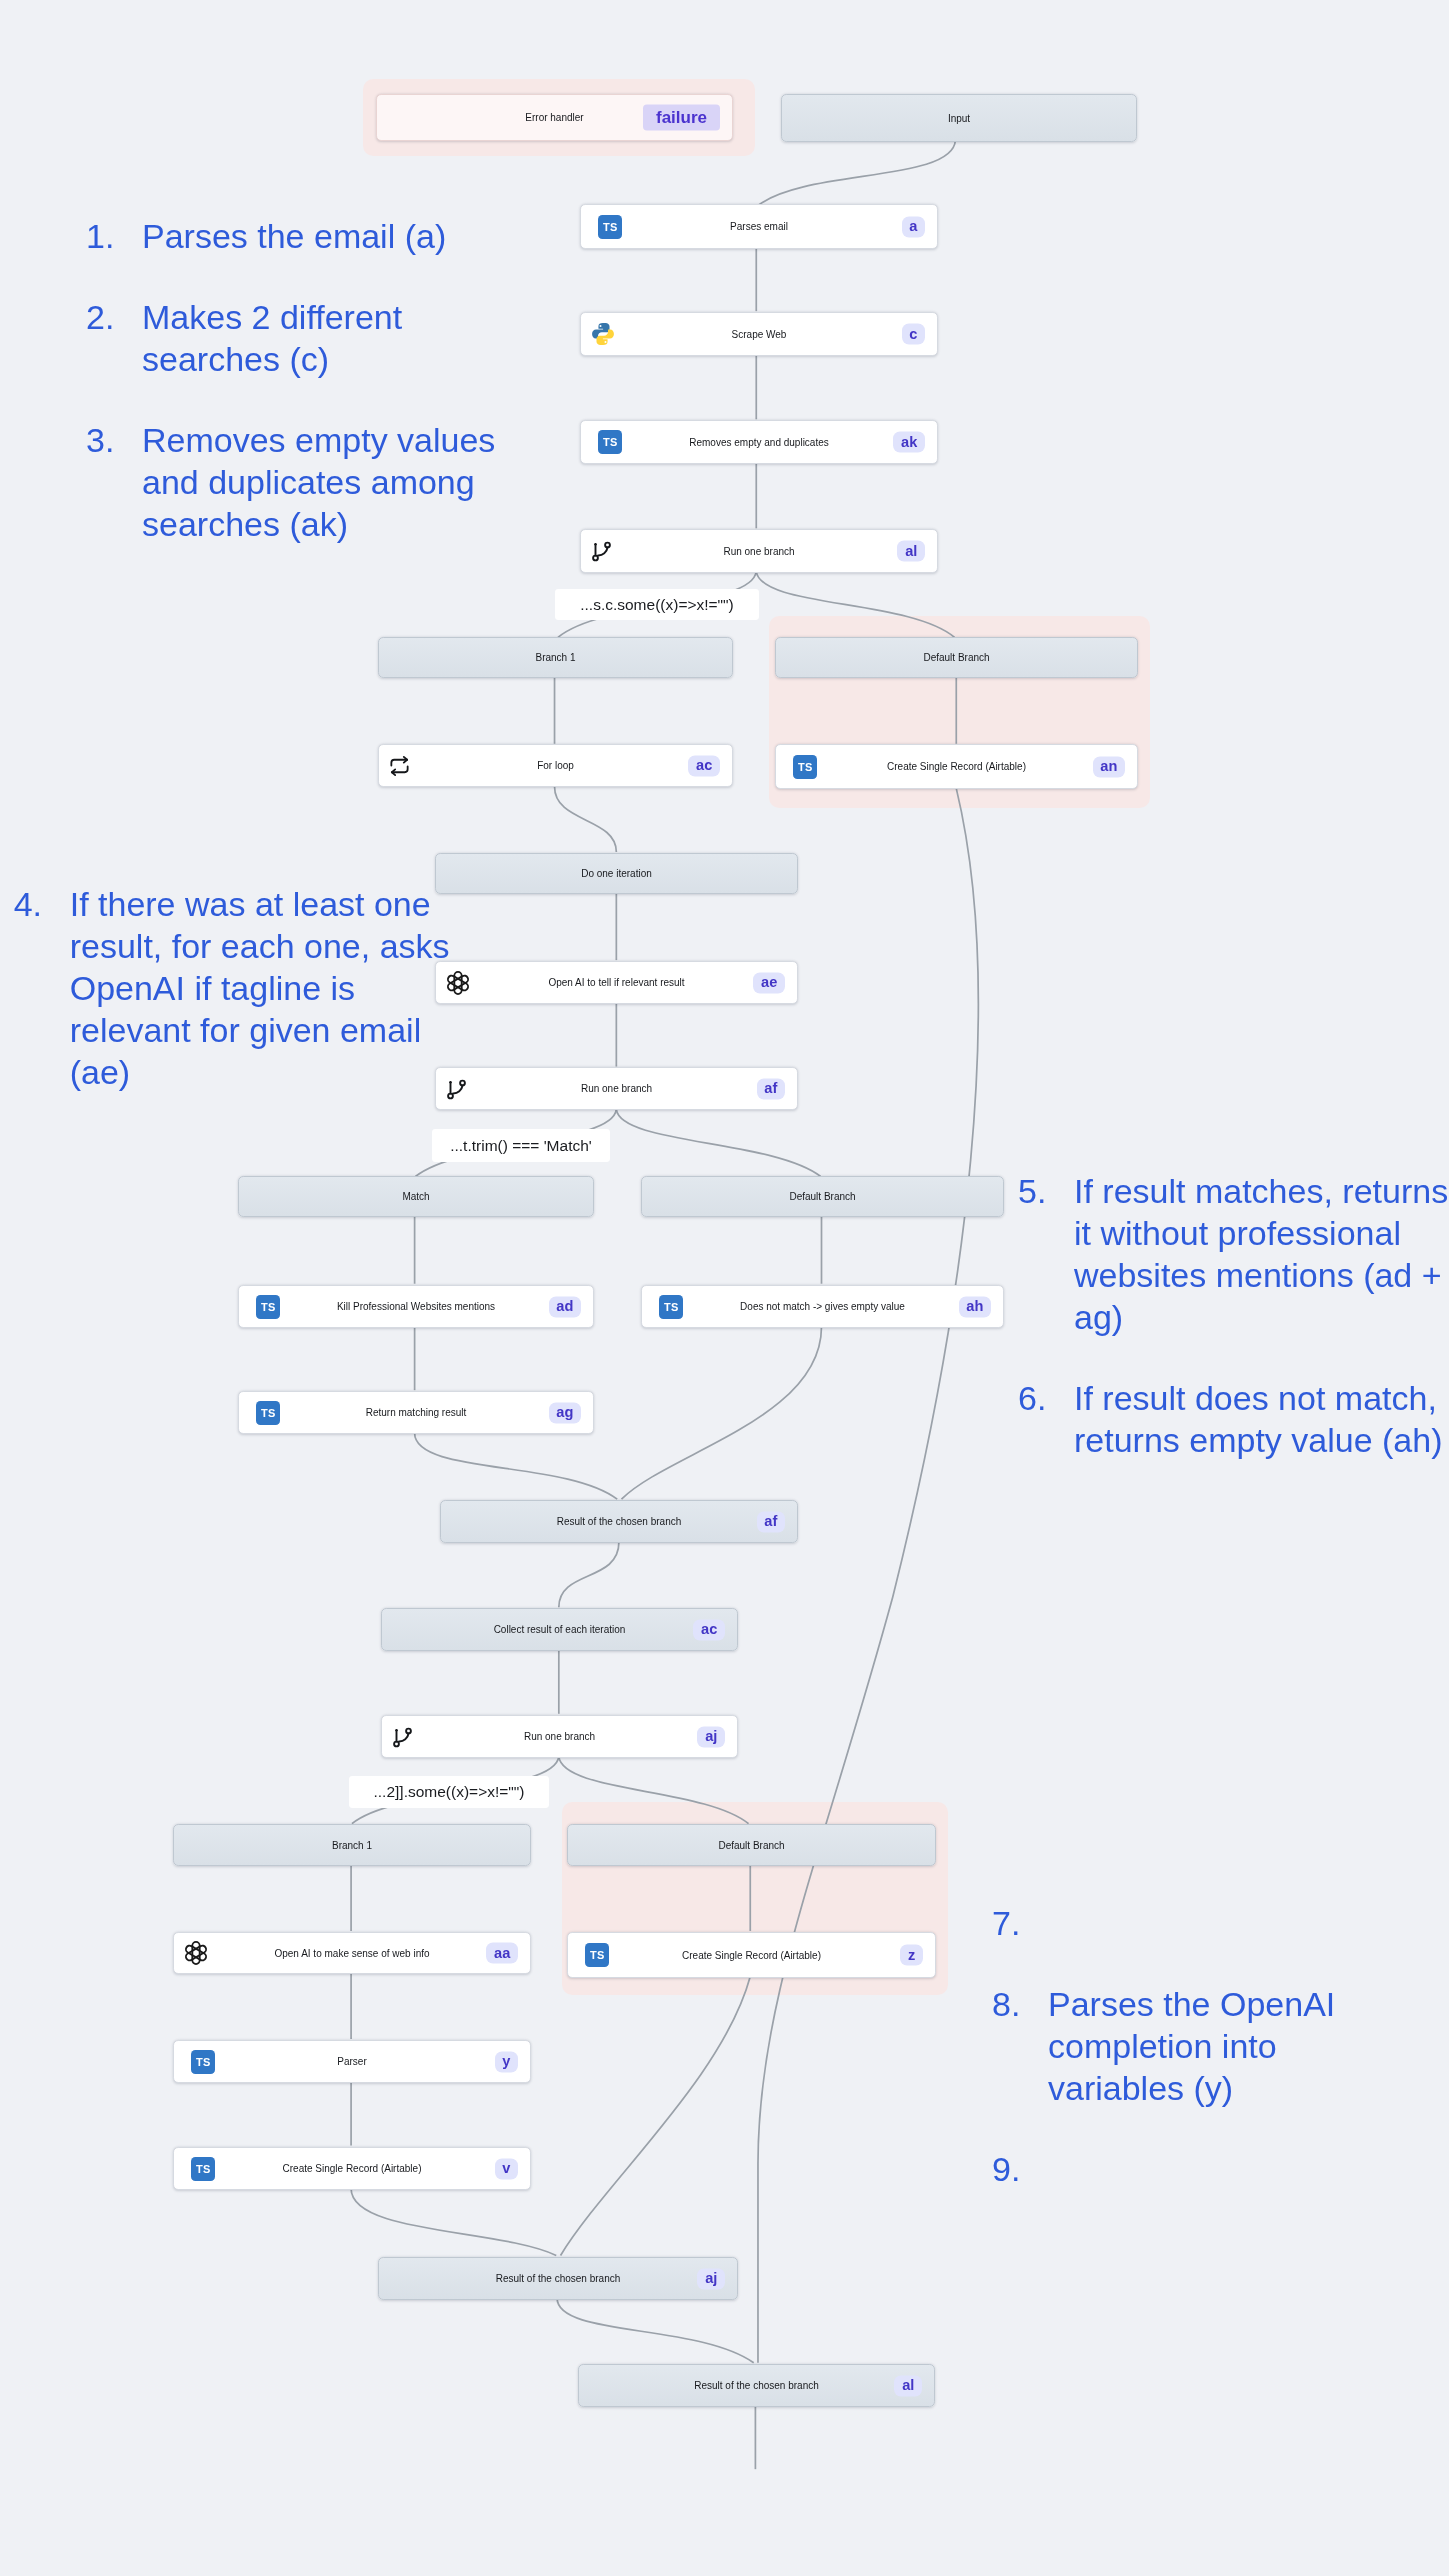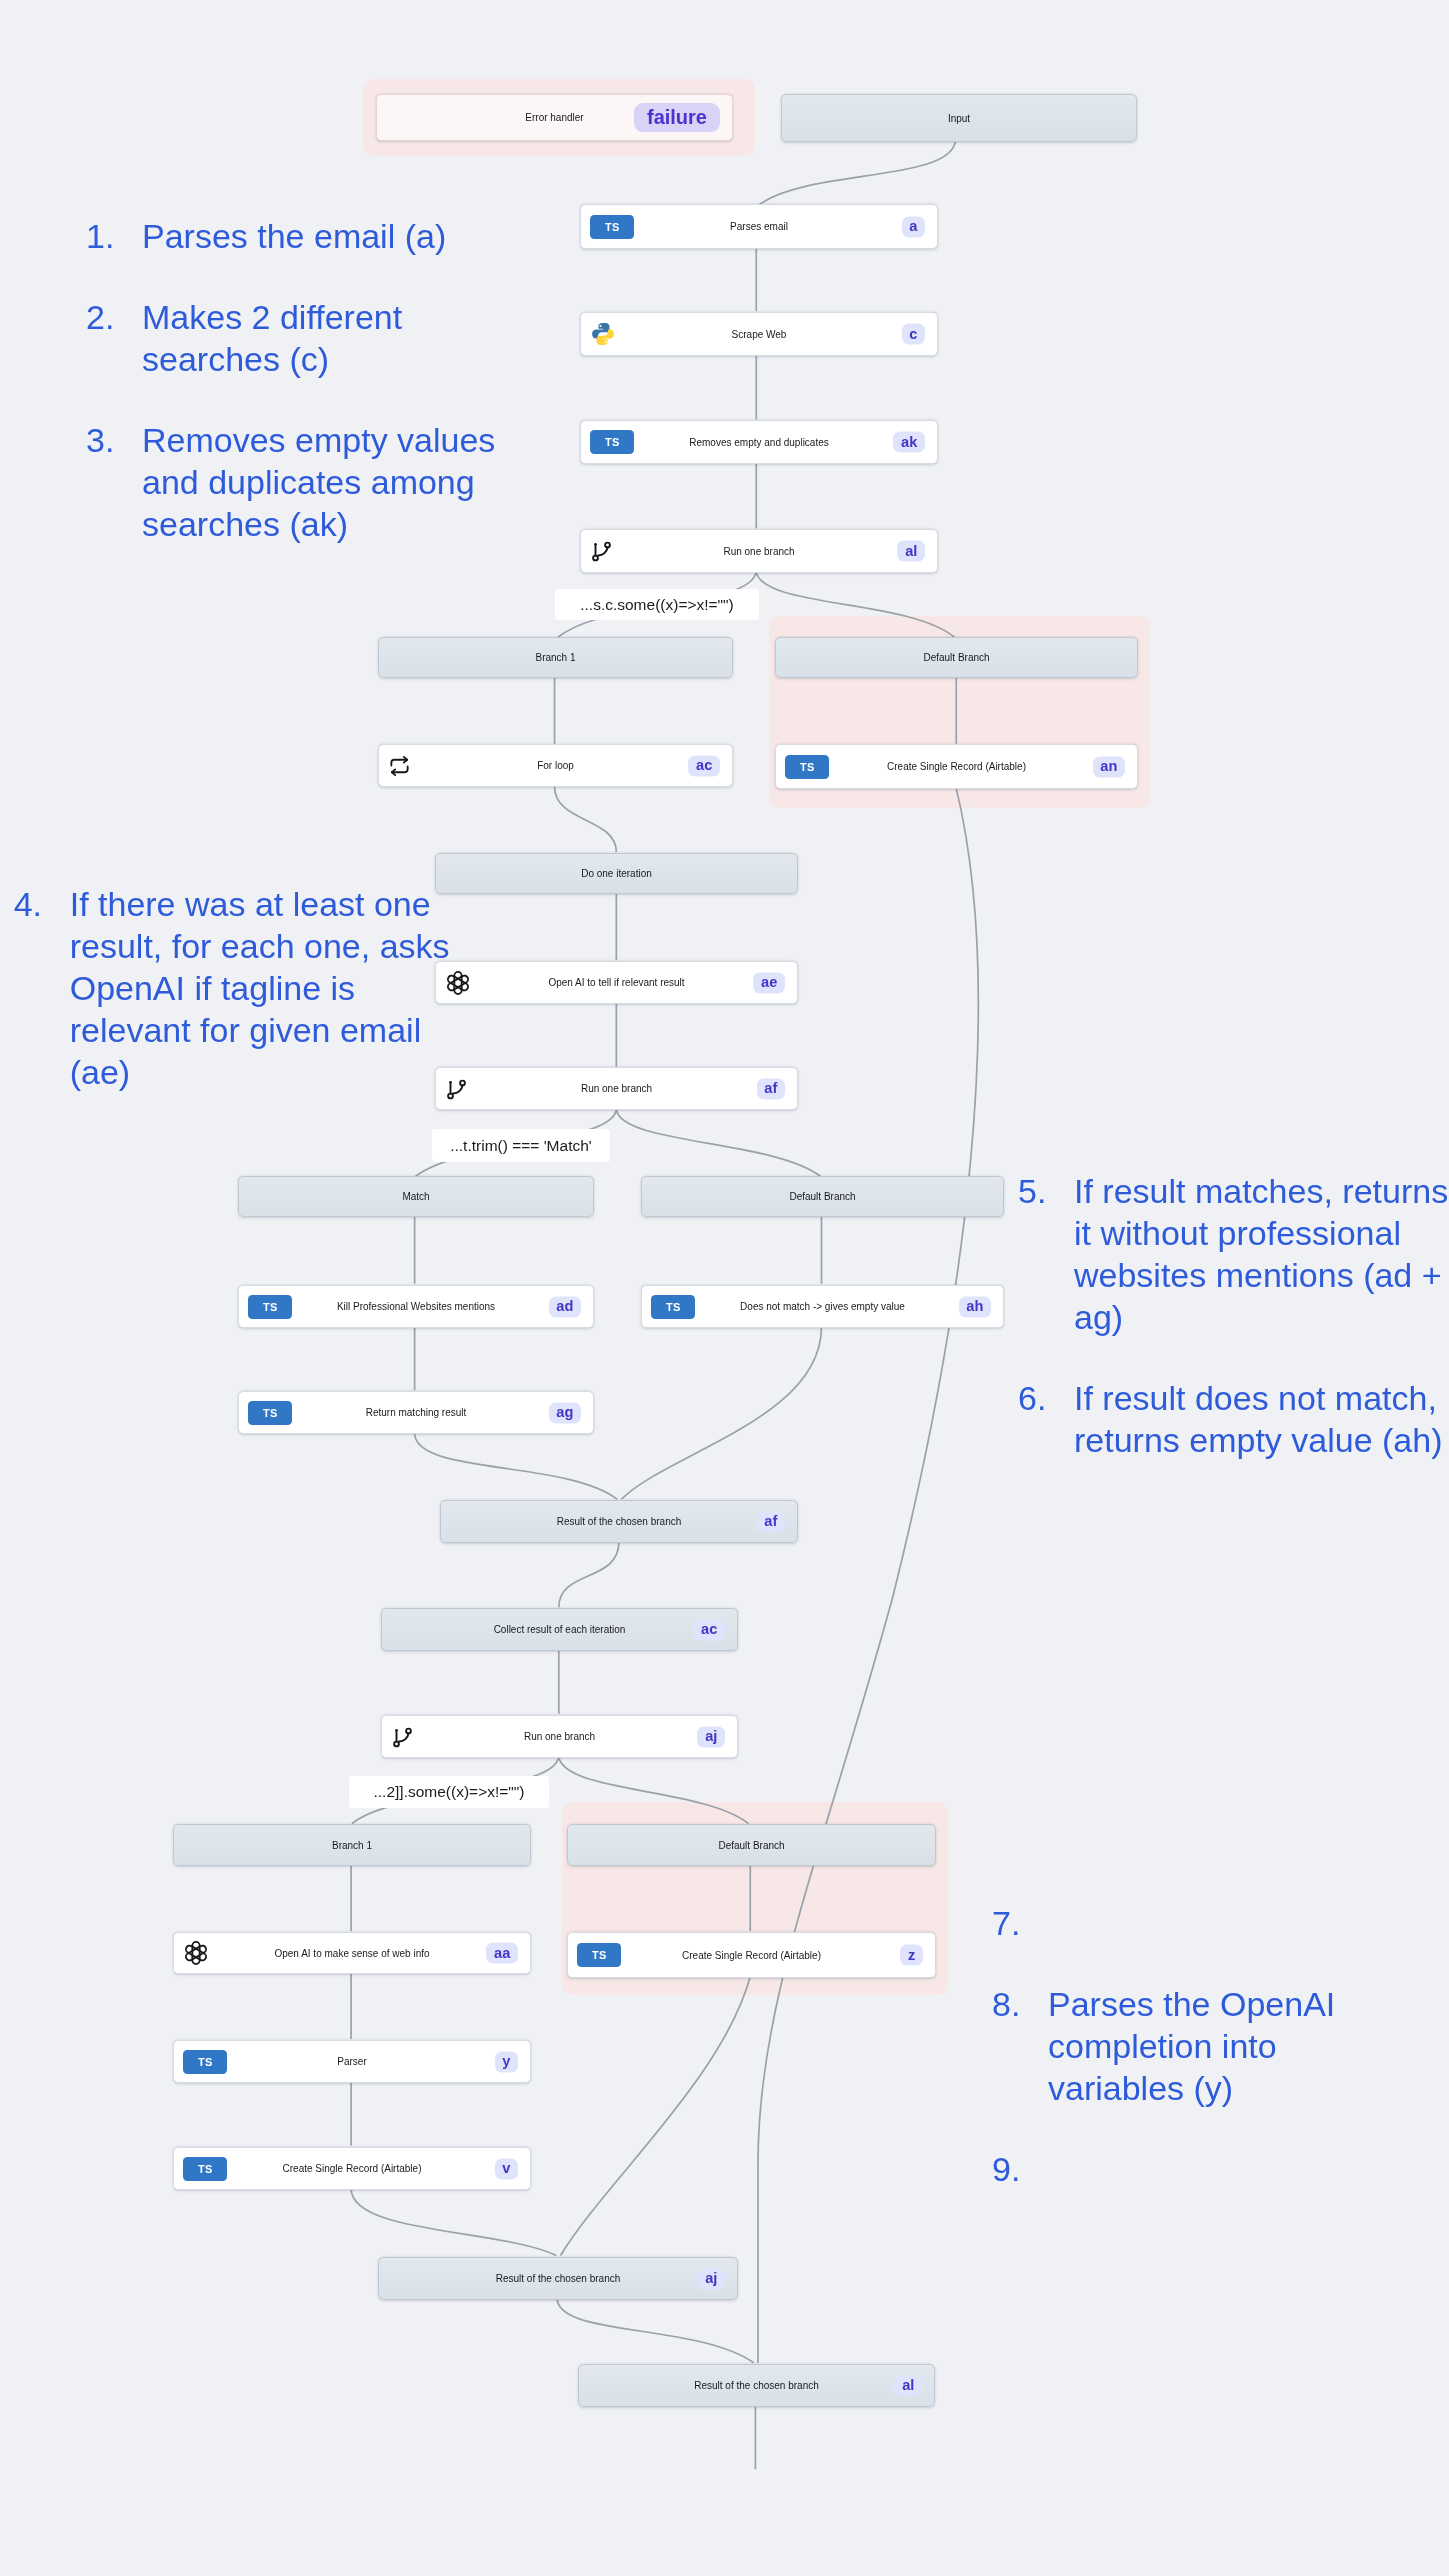--- a/index.html
+++ b/index.html
@@ -10,24 +10,24 @@
 
   svg.edges{position:absolute;left:0;top:0;z-index:1;}
   svg.edges path{stroke:#9aa1a9;stroke-width:2;fill:none;}
 
   .node{position:absolute;z-index:2;background:#ffffff;border:0.9px solid #d6dae1;border-radius:5.2px;
         box-shadow:0 0.9px 2.6px rgba(28,40,60,.18);display:flex;align-items:center;justify-content:center;}
   .node .nlabel{font-size:10px;font-weight:500;color:#17191d;white-space:nowrap;}
   .node.gray{background:linear-gradient(180deg,#e2e8ee,#d9e0e7);border-color:#bfc8d1;}
   .node.errorbox{background:#fdf6f6;border-color:#e9d4d3;}
   .nicon{position:absolute;left:9.4px;top:50%;transform:translateY(-50%);display:flex;align-items:center;justify-content:center;}
-  .nicon.ts{width:44px;height:24px;background:#3077c6;border-radius:4.3px;color:#fff;font-weight:bold;font-size:11px;letter-spacing:0.3px;}
+  .nicon.ts{width:24px;height:24px;background:#3077c6;border-radius:4.3px;color:#fff;font-weight:bold;font-size:11px;letter-spacing:0.3px;margin-left:8px;}
   .nbadge{position:absolute;right:12px;top:50%;transform:translateY(-50%);background:#e0e3fc;color:#4336c6;
           font-weight:bold;font-size:14.6px;padding:2.6px 7.7px;border-radius:6.9px;}
-  .nbadge.failure{background:#d9d4f7;color:#4b33cf;padding:3.4px 13px;border-radius:9px;font-size:20px;}
+  .nbadge.failure{background:#d9d4f7;color:#4b33cf;padding:3.4px 13px;border-radius:4px;font-size:17px;}
 
   .cond{position:absolute;z-index:2;background:#ffffff;border-radius:3.4px;display:flex;align-items:center;justify-content:center;
         font-size:15.5px;font-weight:500;color:#1a1c20;white-space:nowrap;}
 
   .ann{position:absolute;z-index:2;color:#2e5bda;}
   .ann-item{display:flex;align-items:flex-start;font-size:34px;line-height:42px;font-weight:500;margin-bottom:39px;}
   .ann-num{width:43px;flex:none;}
   .ann-text{margin-left:13px;flex:1;}
 </style>
 </head>

